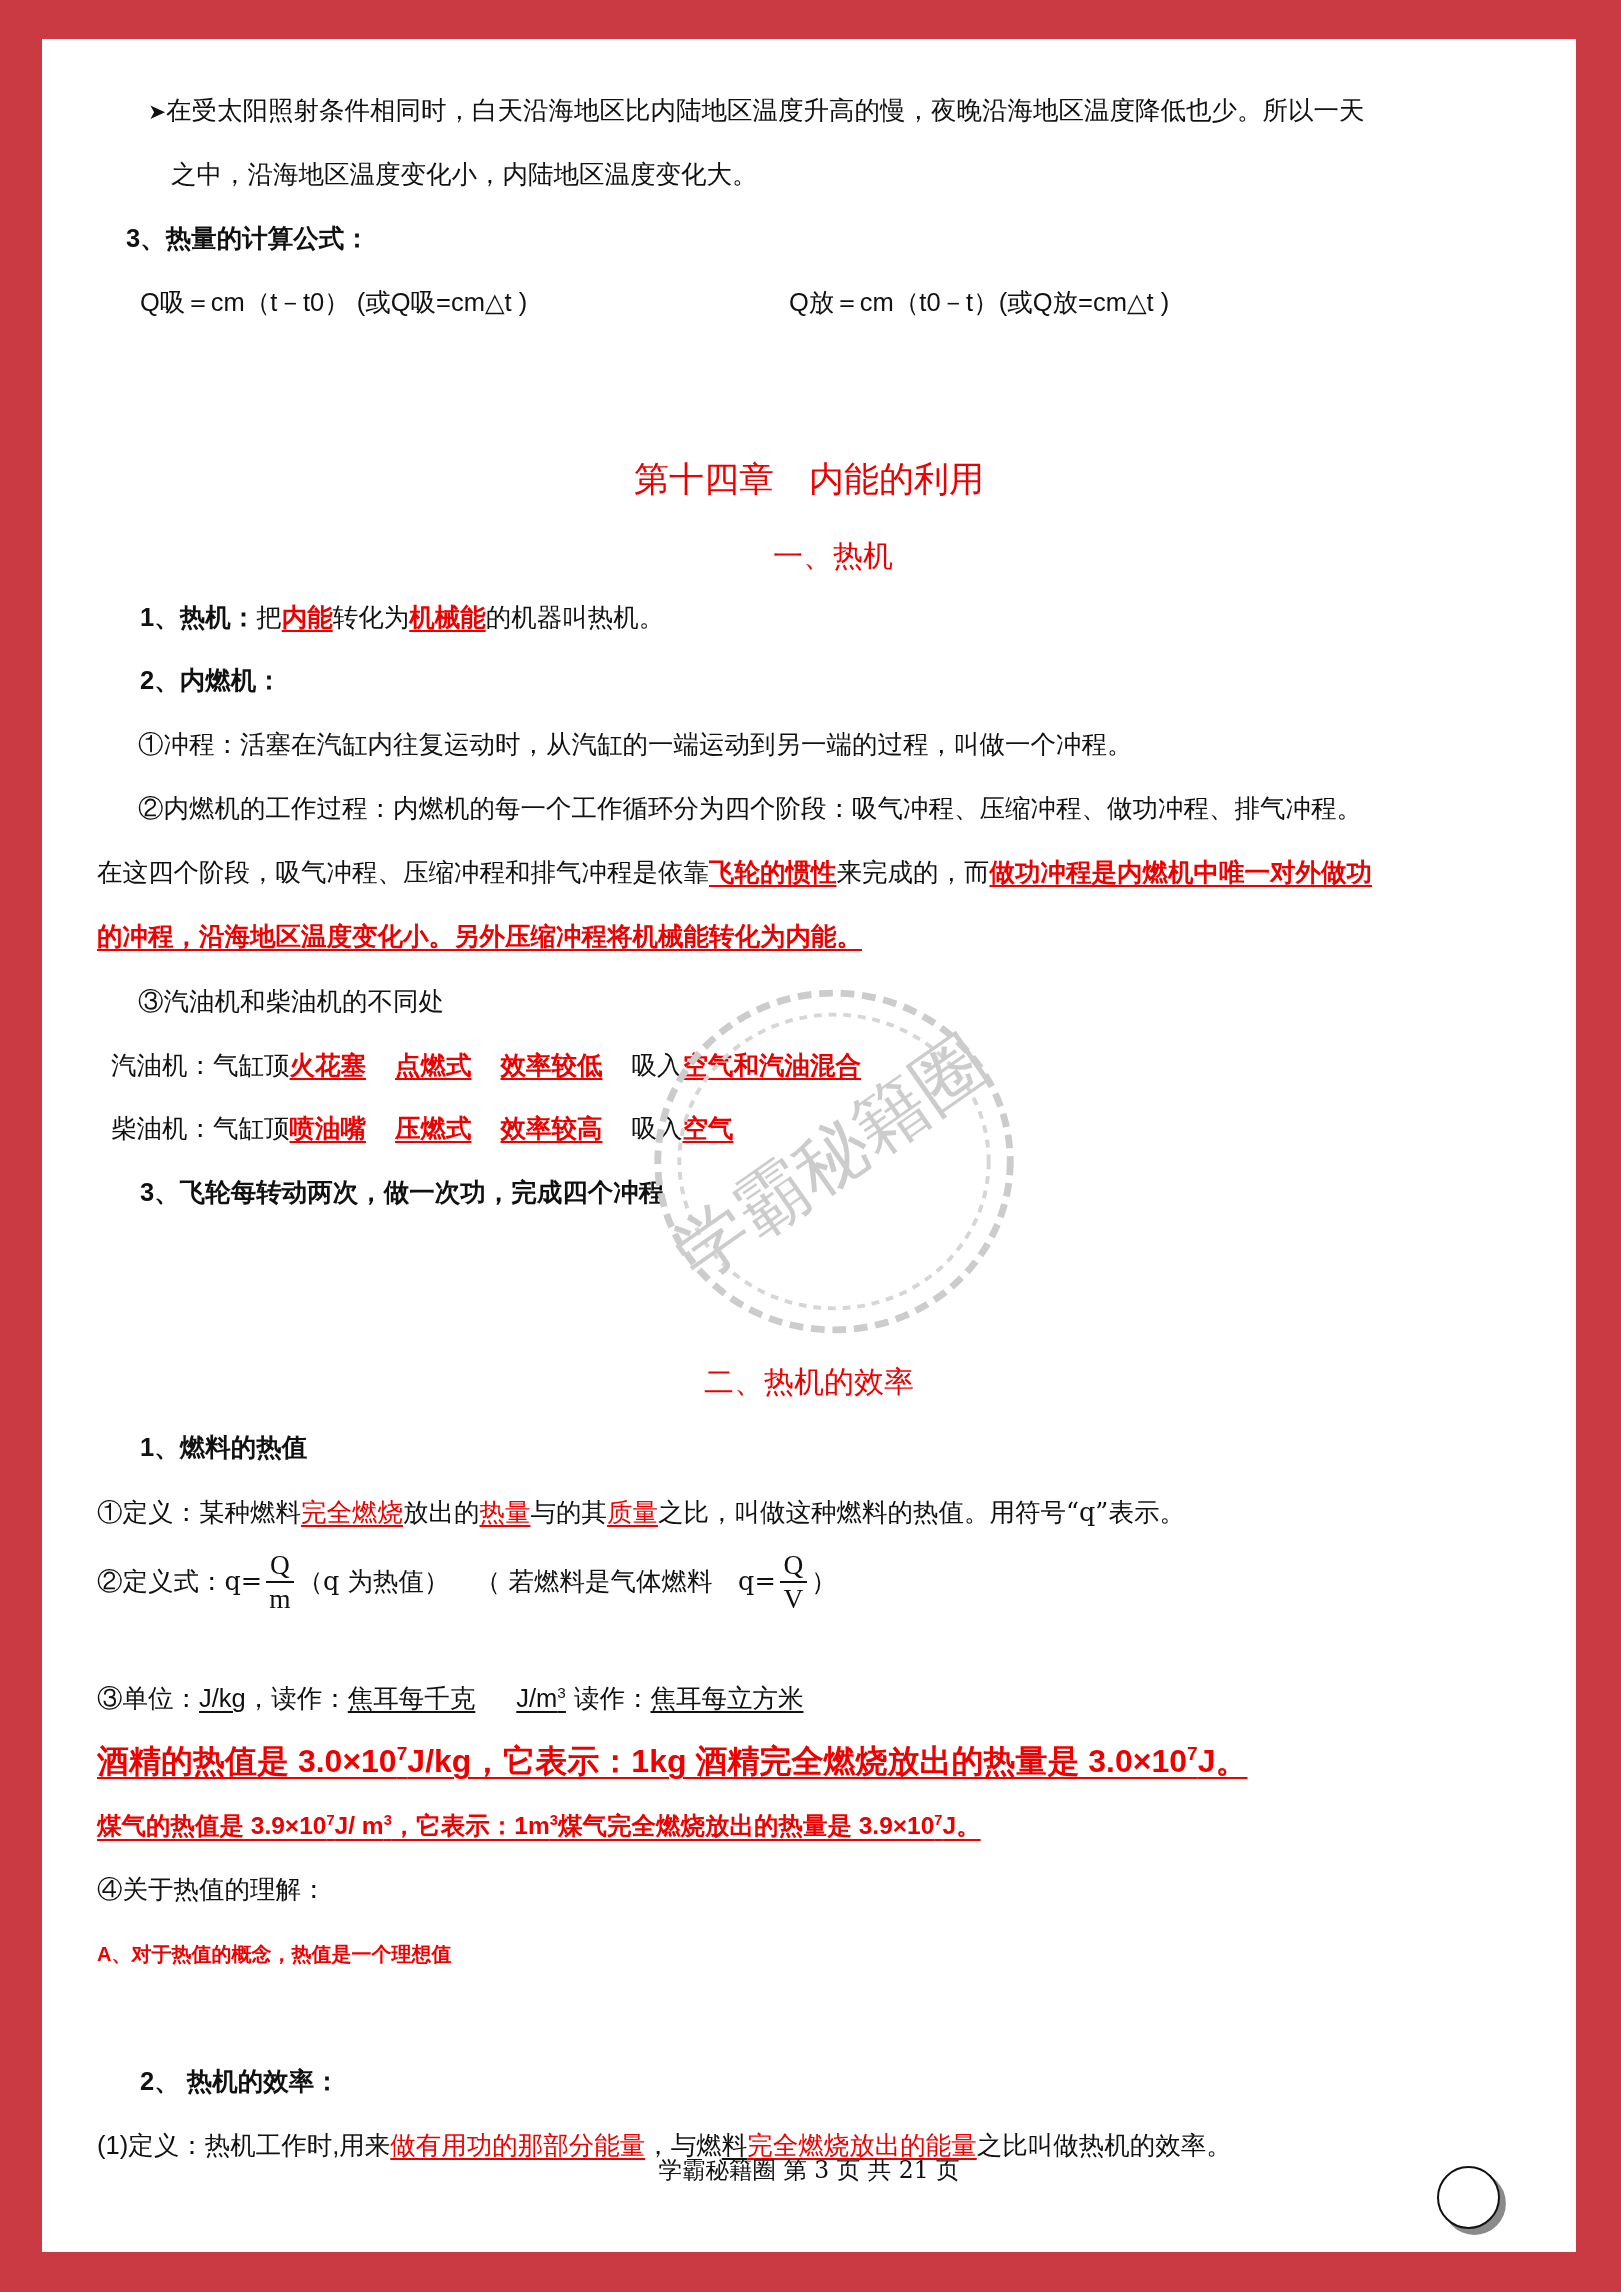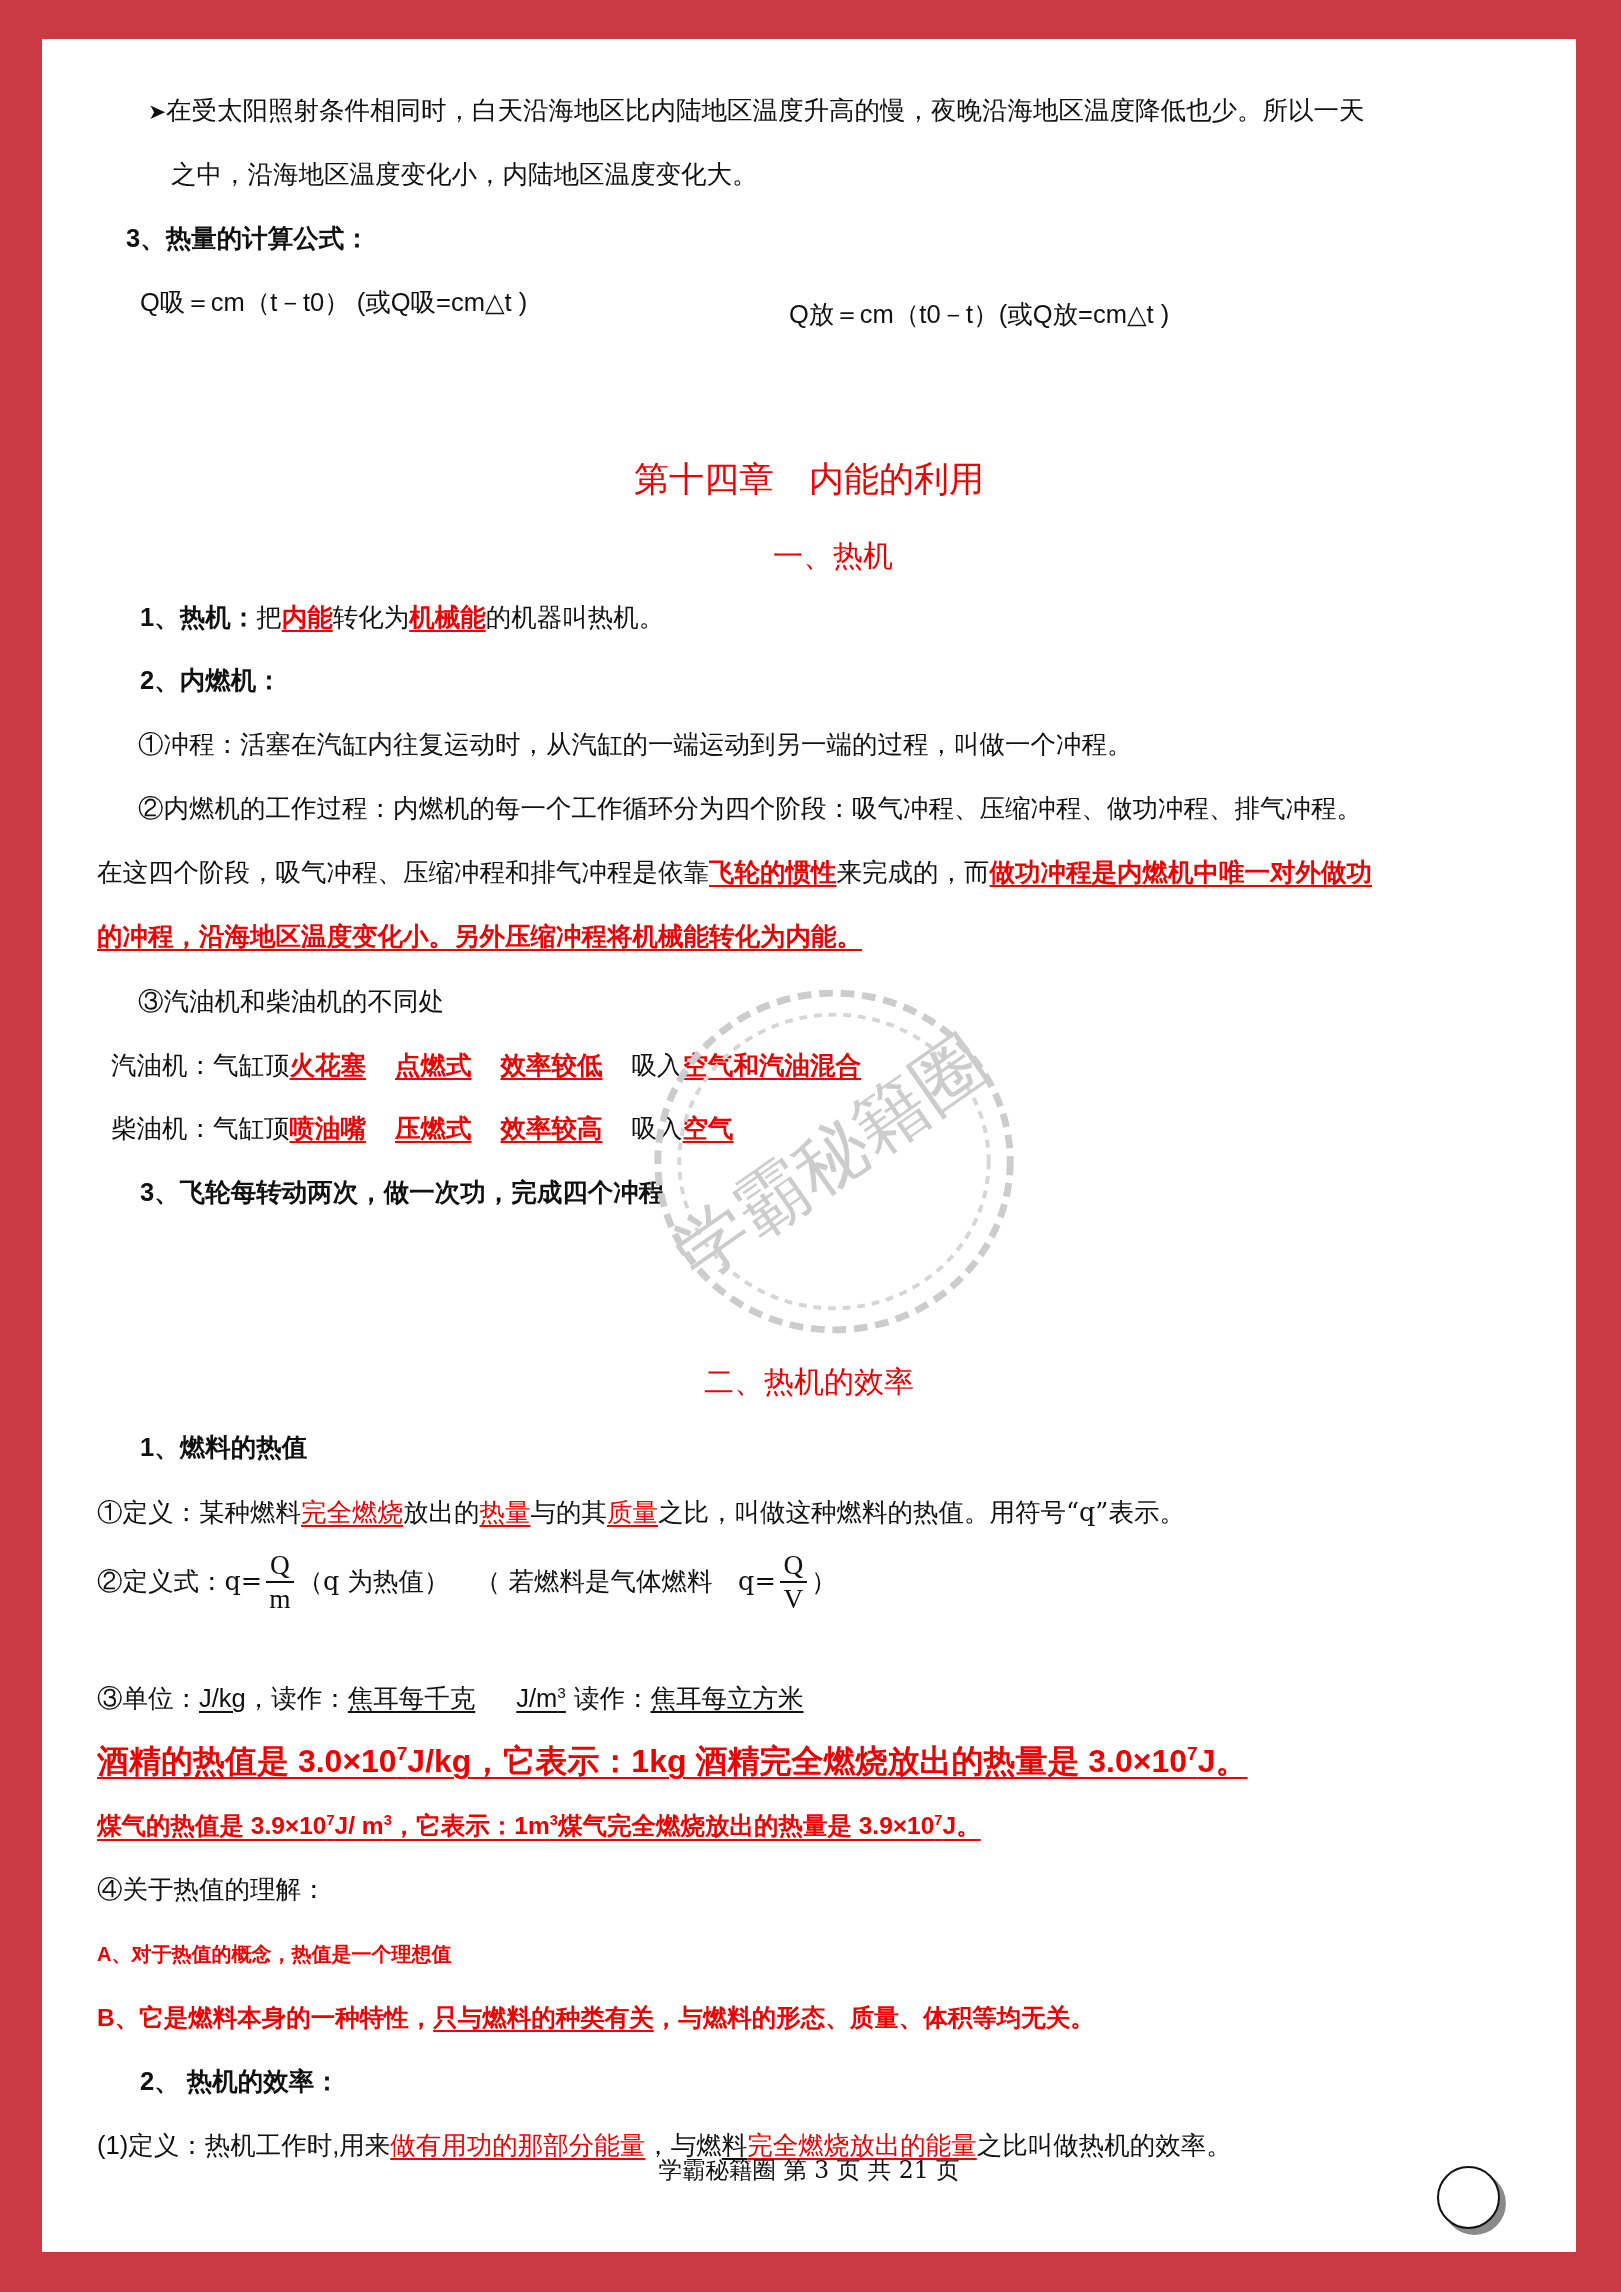--- a/index.html
+++ b/index.html
@@ -74,21 +74,21 @@
 <div class="page">
 
   <div class="line" style="left:106px; top:55px;">
     <span style="font-family:'DejaVu Sans',sans-serif;font-size:21.6px;">➤</span><span>在受太阳照射条件相同时，白天沿海地区比内陆地区温度升高的慢，夜晚沿海地区温度降低也少。所以一天</span>
   </div>
   <div class="line" style="left:129px; top:119px;">之中，沿海地区温度变化小，内陆地区温度变化大。</div>
 
   <div class="line sans bold" style="left:84px; top:183px; font-size:25.5px;">3、热量的计算公式：</div>
 
   <div class="line sans" style="left:98px; top:247px; font-size:25.5px;">Q吸＝cm（t－t0） (或Q吸=cm△t )</div>
-  <div class="line sans" style="left:747px; top:247px; font-size:25.5px;margin-top:12px;">Q放＝cm（t0－t）(或Q放=cm△t )</div>
+  <div class="line sans" style="left:747px; top:247px; font-size:25.5px;">Q放＝cm（t0－t）(或Q放=cm△t )</div>
 
   <div class="chapter-title" style="top:419px;">第十四章　内能的利用</div>
   <div class="section-title" style="top:497px;padding-left:24px;">一、热机</div>
 
   <div class="line" style="left:98px; top:562px;">
     <span class="sans bold">1、热机：</span><span>把</span><span class="hl">内能</span><span>转化为</span><span class="hl">机械能</span><span>的机器叫热机。</span>
   </div>
 
   <div class="line sans bold" style="left:98px; top:625px;">2、内燃机：</div>
 
@@ -135,23 +135,20 @@
   </div>
 
   <div class="line redline" style="left:55px; top:1770px; font-size:24.5px;">
     <span>煤气的热值是 3.9×10</span><sup>7</sup><span>J/ m</span><sup>3</sup><span>，它表示：1m</span><sup>3</sup><span>煤气完全燃烧放出的热量是 3.9×10</span><sup>7</sup><span>J。</span>
   </div>
 
   <div class="line" style="left:55px; top:1834px;">④关于热值的理解：</div>
 
   <div class="line sans bold red" style="left:55px; top:1899px; font-size:20px;">A、对于热值的概念，热值是一个理想值</div>
 
-  <div class="line sans bold red" style="left:55px; top:1962px; font-size:24.5px;">
-    <span>B、它是燃料本身的一种特性，</span><span class="ul">只与燃料的种类有关</span><span>，与燃料的形态、质量、体积等均无关。</span>
-  </div>
 
   <div class="line sans bold" style="left:98px; top:2026px;">2、 热机的效率：</div>
 
   <div class="line" style="left:55px; top:2090px;">
     <span class="sans">(1)定义：热机工作时,用来</span><span class="hl-thin">做有用功的那部分能量</span><span>，与燃</span><span class="ul">料</span><span class="hl-thin">完全燃烧放出的能量</span><span>之比叫做热机的效率。</span>
   </div>
 
   <svg class="watermark" viewBox="0 0 380 370">
     <ellipse cx="190" cy="185" rx="180" ry="172" fill="none" stroke="#cccccc" stroke-width="7" stroke-dasharray="14 8"></ellipse>
     <ellipse cx="190" cy="185" rx="158" ry="150" fill="none" stroke="#d6d6d6" stroke-width="4" stroke-dasharray="8 7"></ellipse>

